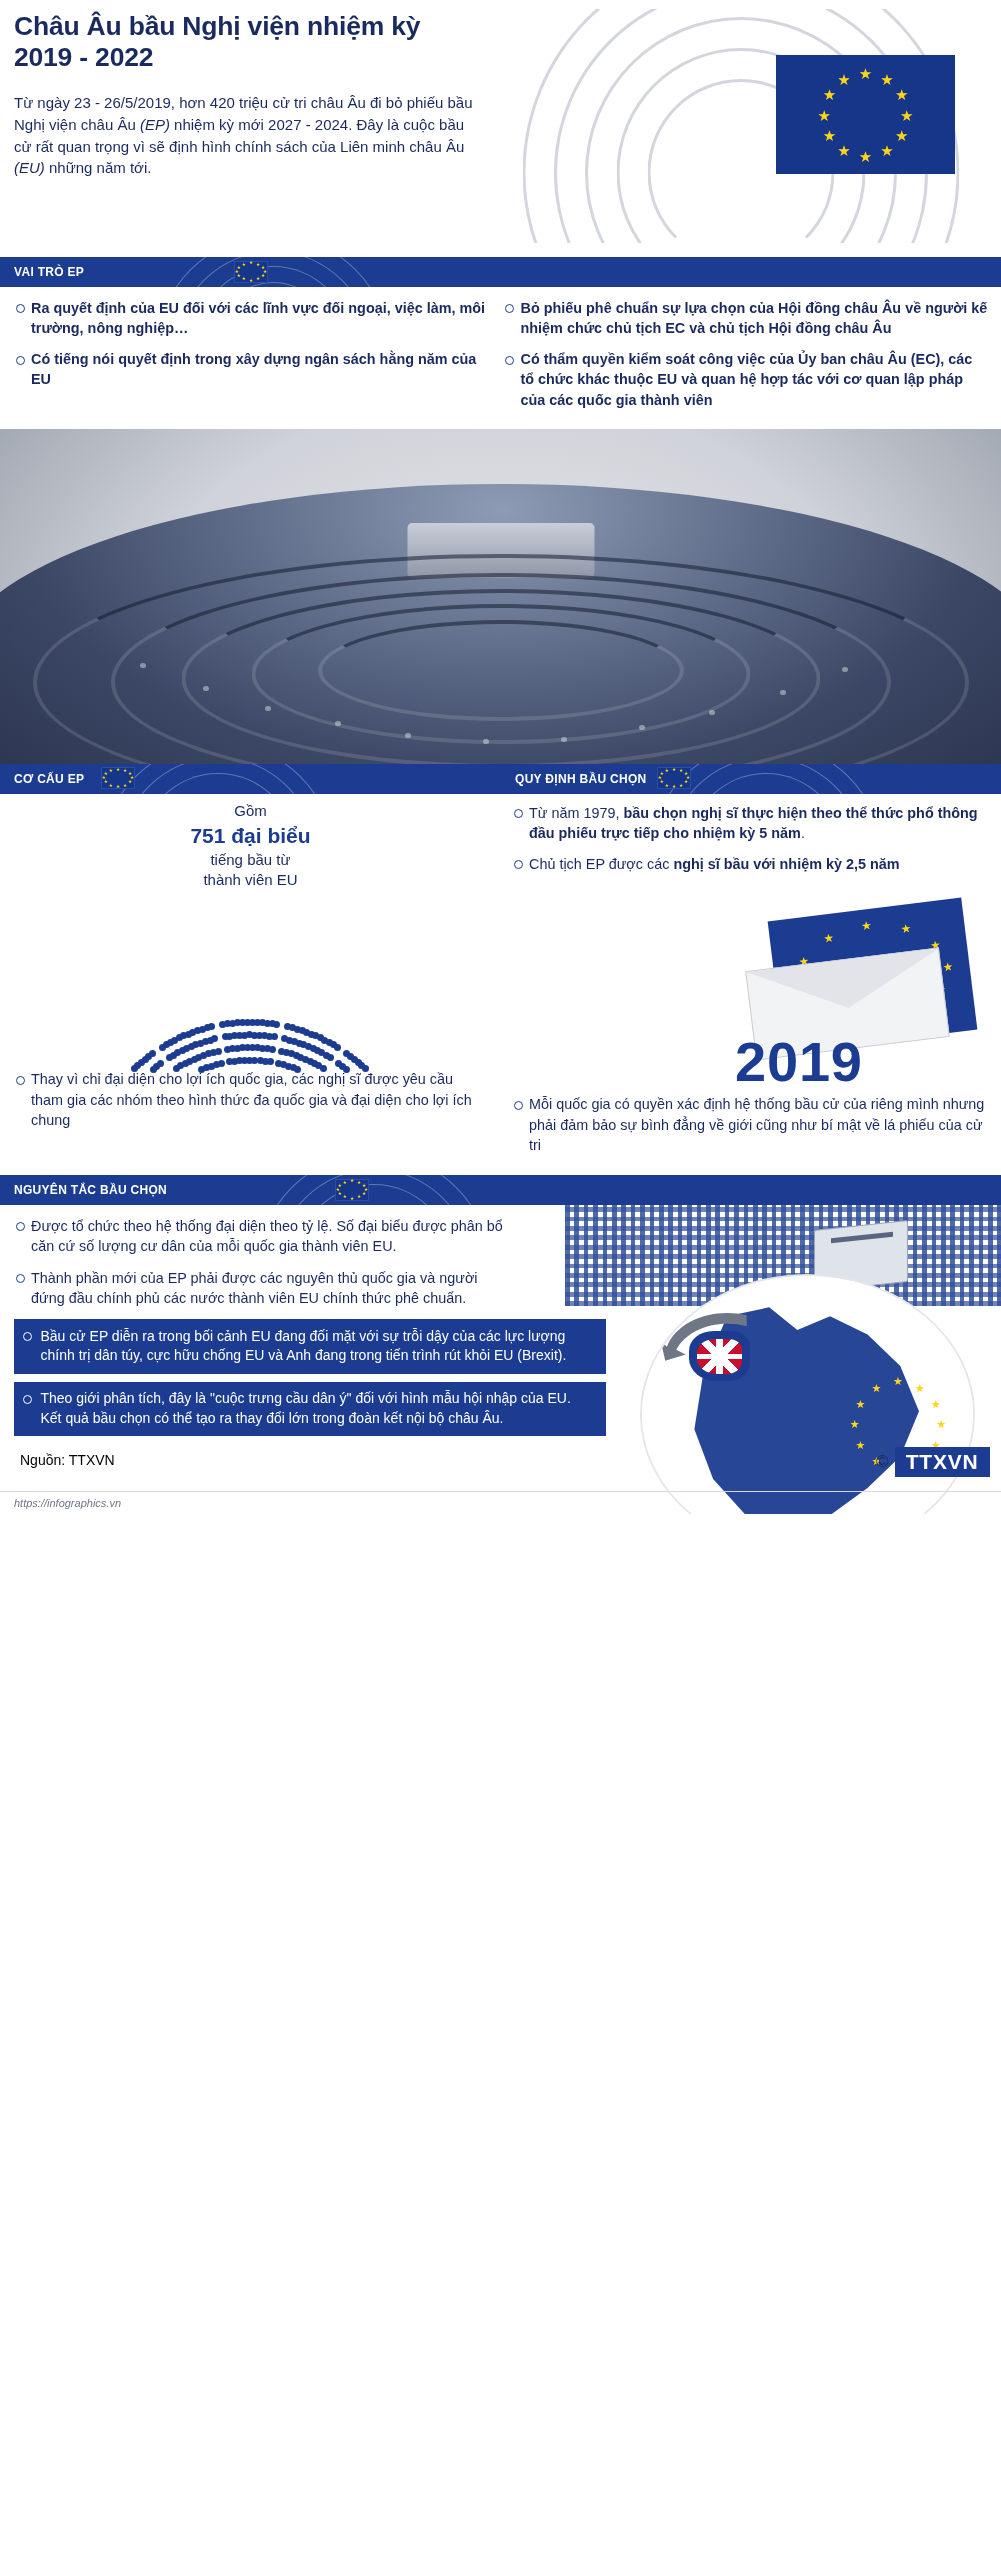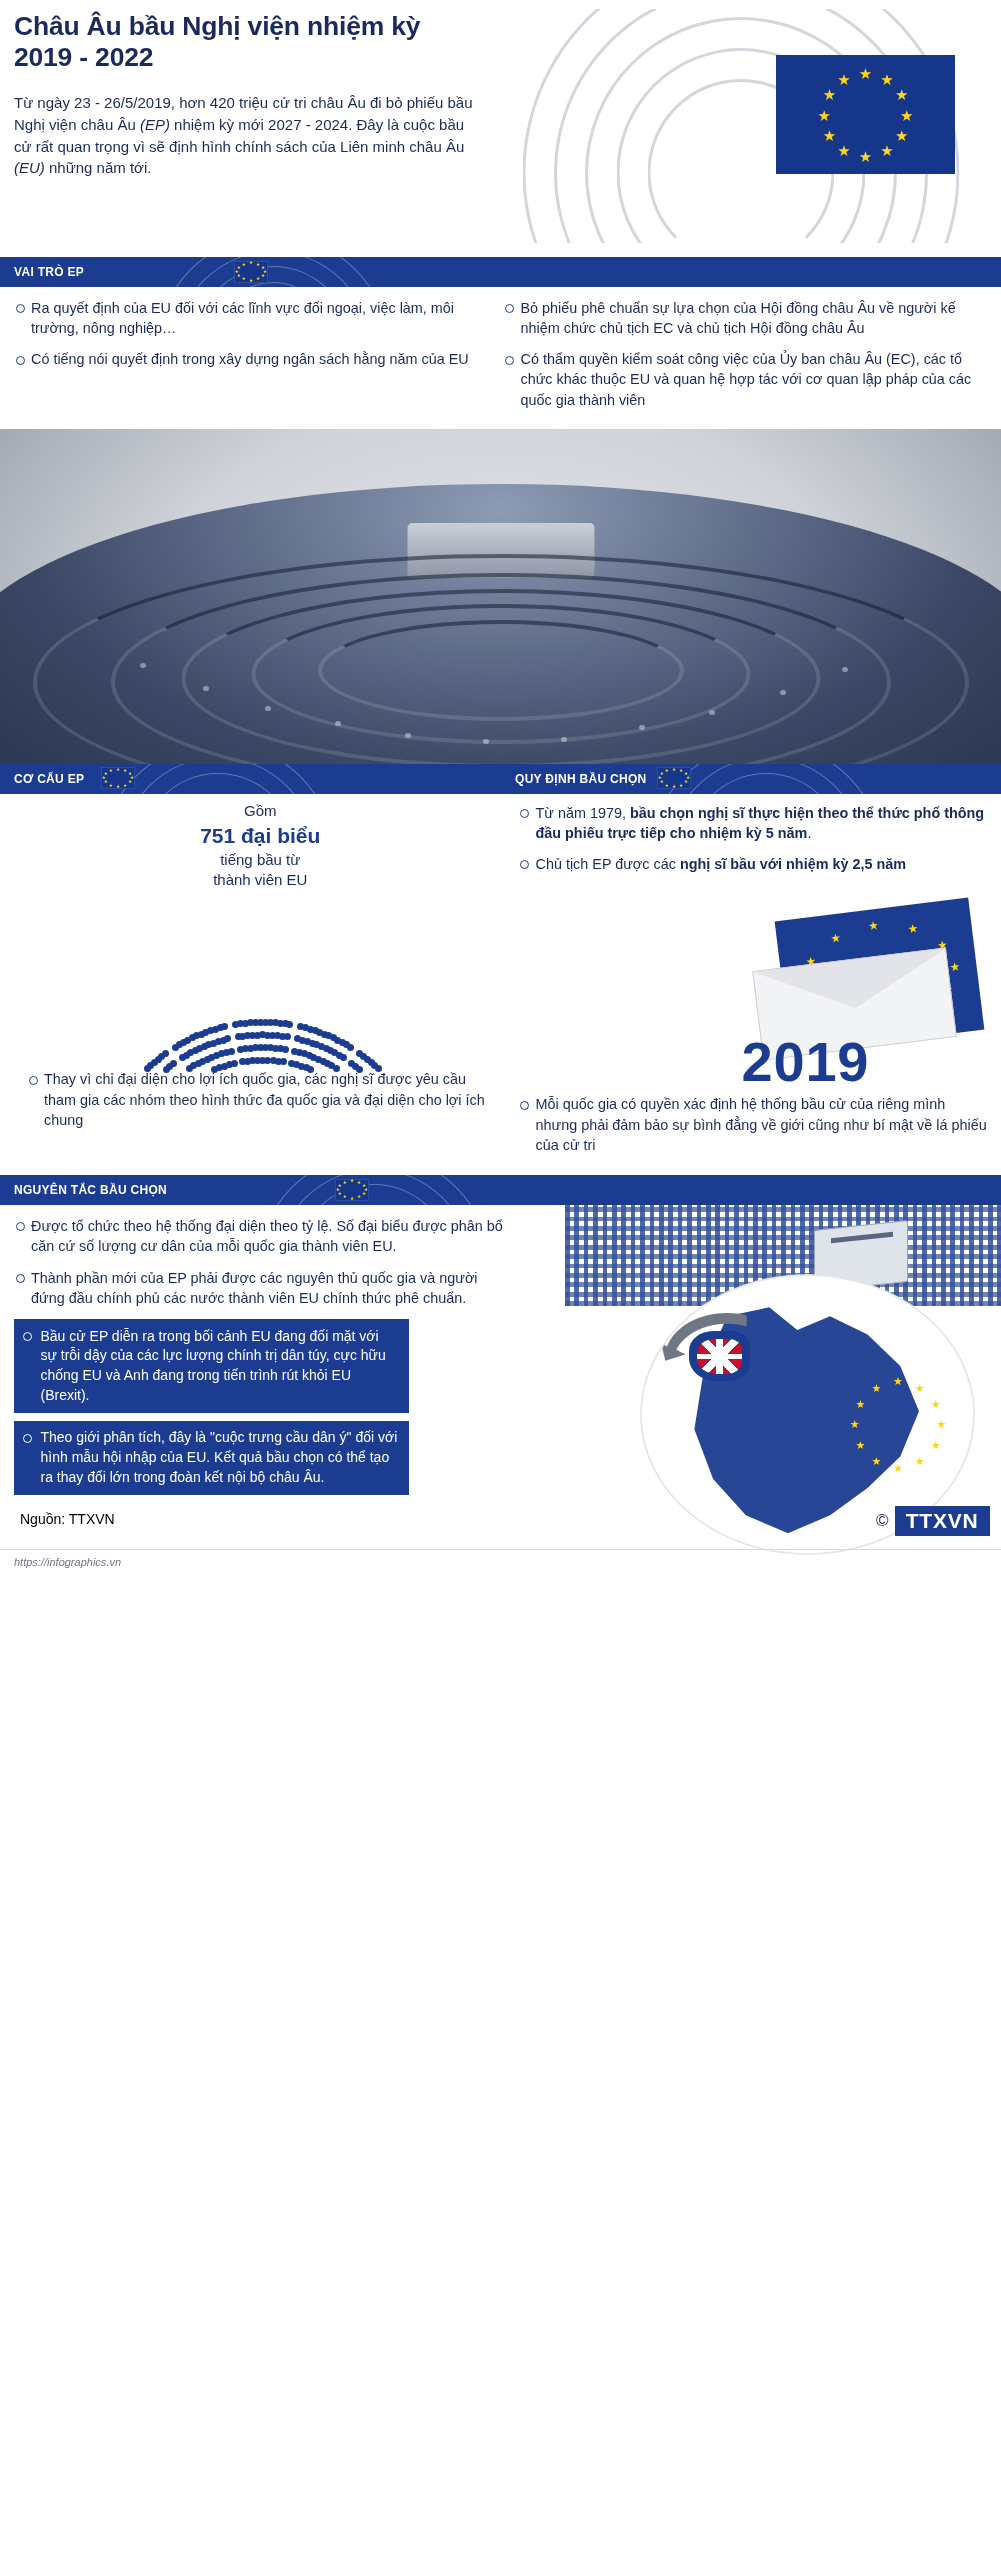--- a/index.html
+++ b/index.html
@@ -110,20 +110,21 @@
     border:1.6px solid rgba(255,255,255,0.30);
     border-bottom-color:transparent;
     border-radius:50%;
   }
 
   
   .cols {
     display:flex;
     padding: 11px 14px 7.8px 14px;
     gap: 5px;
+    font-weight: bold;
   }
   .col { flex:1; }
   ul.bl { list-style:none; margin:0; padding:0; }
   ul.bl li {
     position:relative;
     padding-left:17px;
     margin-bottom:11px;
     font-size:14.4px;
     line-height:1.4;
     color:#1b2a5e;
@@ -171,21 +172,21 @@
     background:linear-gradient(#c9ced8,#8f96a6);
     border-radius:4.7px;
   }
   .photo .seatdots { position:absolute; left:0; top:0; right:0; bottom:0; }
   .photo .seatdots i {
     position:absolute; width:5.5px; height:5.5px; border-radius:50%;
     background:rgba(255,255,255,0.40);
   }
 
   
-  .mid { display:flex;padding-left:13px; }
+  .mid { display:flex; }
   .mid .mcol { width:50%; position:relative; }
   .mid .mcol.left { border-right:0; }
 
   .hemi-note {
     text-align:center;
     font-size:15px;
     line-height:1.35;
     color:#1b2a5e;
     padding-top:7.8px;
   }
@@ -228,21 +229,21 @@
     padding: 11px 0 0 14px;
   }
   .callout {
     background:#1b3c90;
     color:#ffffff;
     padding:7.8px 11px 7.8px 26.5px;
     margin: 0 14px 7.8px 14px;
     position:relative;
     font-size:14px;
     line-height:1.4;
-    width: 395px;
+    width: 592px;
   }
   .callout:before {
     content:"";
     position:absolute; left:9.4px; top:13.3px;
     width:7px; height:7px; border:1.6px solid #ffffff; border-radius:50%;
   }
   .map-art {
     position:absolute;
     right:0; top:0;
     width: 437px; height: 366px;

